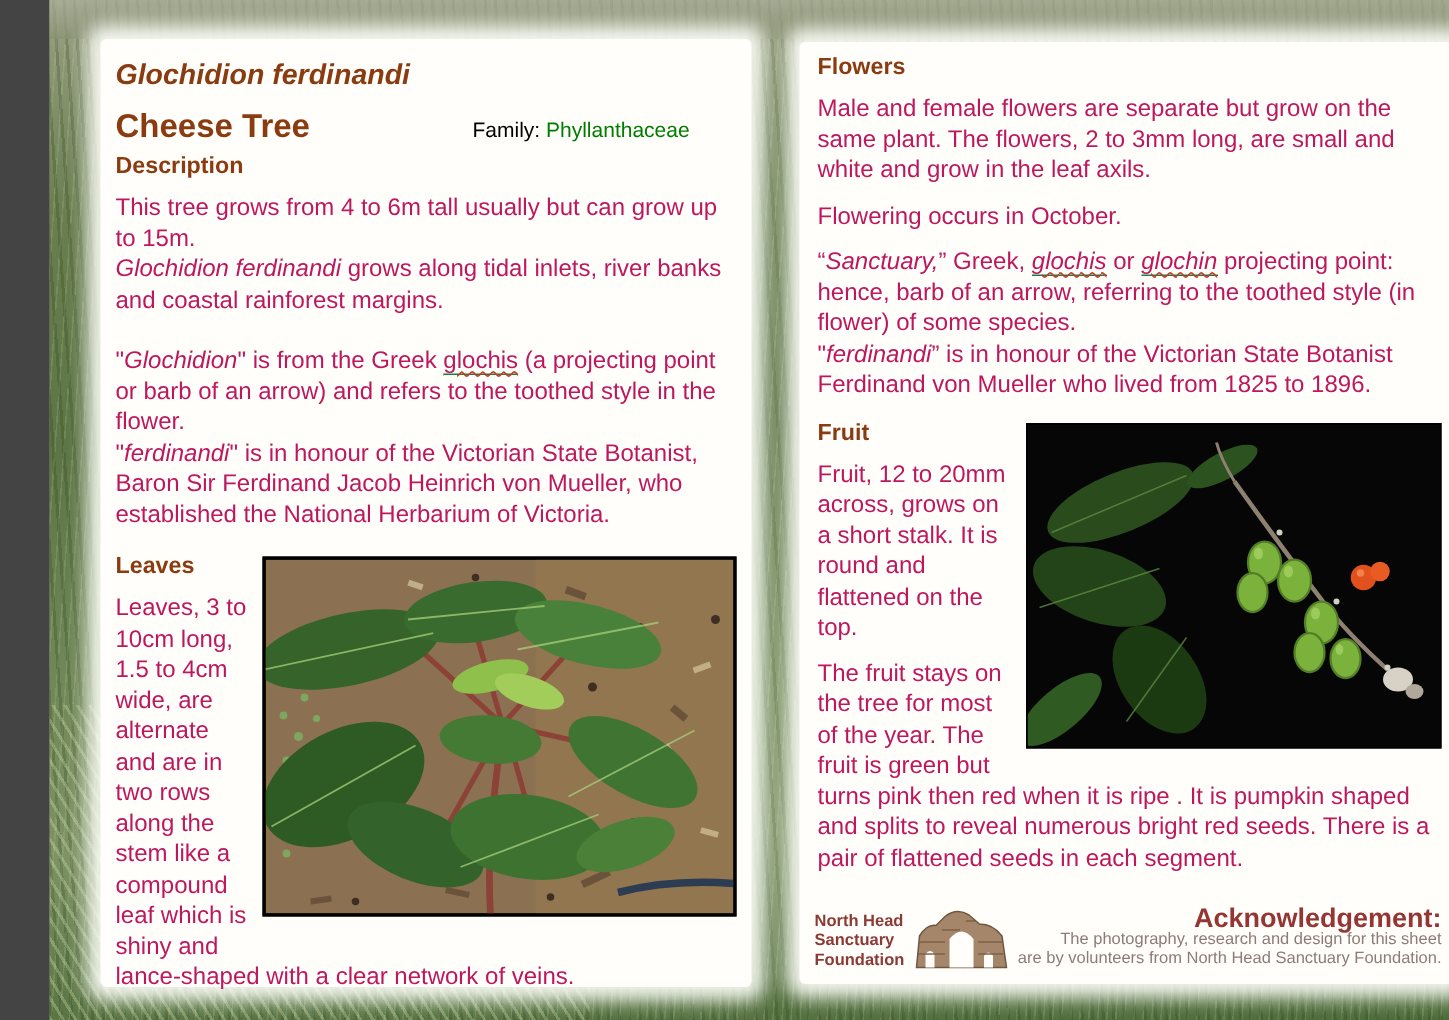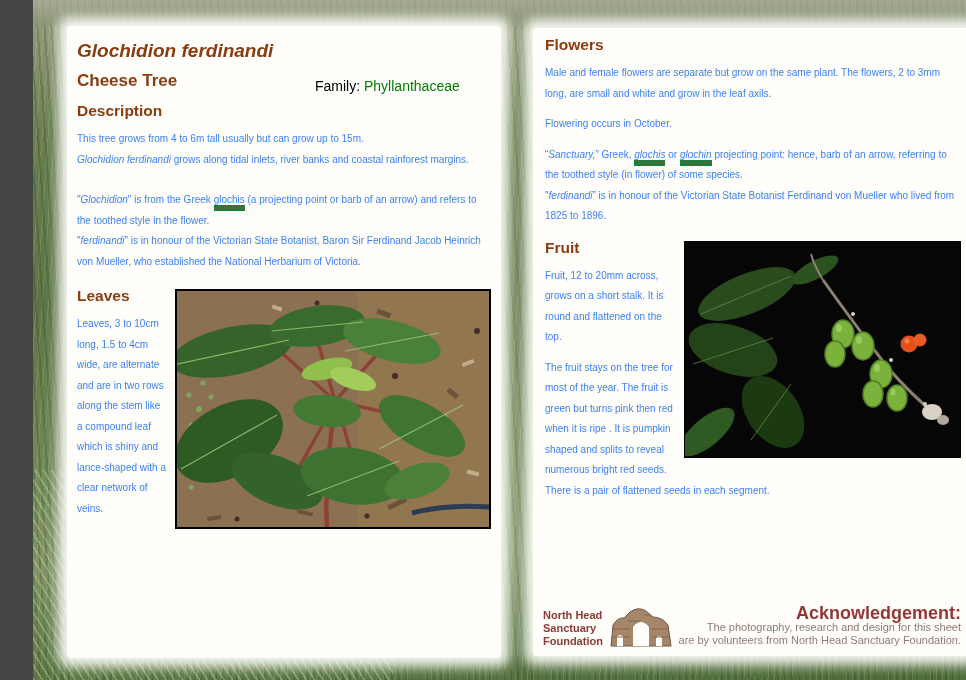--- a/index.html
+++ b/index.html
@@ -21,28 +21,28 @@
   .streaks-top{position:absolute;left:0;top:0;width:100%;height:26px;
     background:linear-gradient(#a9ad97,#8a9274);opacity:.75;}
 
   .panel{position:absolute; background:#fffefb; border-radius:4px;
     box-shadow:0 0 12px 9px rgba(253,255,250,.92); box-sizing:border-box;}
   .panel-left {left:34px; top:26px; width:434px; height:632px; padding:12px 10px 0 10px;}
   .panel-right{left:500px; top:28px; width:440px; height:628px; padding:8px 12px 0 12px;}
 
   .h-species{color:var(--heading,#8a3c10);font-size:19px;font-weight:bold;font-style:italic;margin:2px 0 9px;}
   .row-common{position:relative;margin:0 0 7px;height:24px;}
-  .h-common{color:var(--heading,#8a3c10);font-size:17px;font-weight:bold;display:inline-block;margin:0;}
+  .h-common{color:var(--heading,#8a3c10);font-size:22px;font-weight:bold;display:inline-block;margin:0;}
   .family{position:absolute;left:238px;bottom:1px;font-size:14px;font-weight:normal;color:#000;white-space:nowrap;}
   .family .green{color:var(--family_green,#007d00);}
   .h-section{color:var(--heading,#8a3c10);font-size:15.5px;font-weight:bold;margin:0 0 9px;}
-  p{margin:0;font-size:10px;line-height:20.5px;color:#3b82f6;}
+  p{margin:0;font-size:16px;line-height:20.5px;color:#be185d;}
   .mb1{margin-bottom:20px;} .mb2{margin-bottom:15px;} .mb3{margin-bottom:10px;} .mb4{margin-bottom:12px;}
   .i{font-style:italic;}
-  .sp{border-bottom:6px solid #15803d;text-decoration:underline wavy var(--squiggle,#c33b2a) 1px;text-underline-offset:2px;}
+  .sp{border-bottom:1px solid #15803d;text-decoration:underline wavy var(--squiggle,#c33b2a) 1px;text-underline-offset:2px;}
 
   .leaves-section{margin-top:13px;}
   .photo{border:2px solid #000;overflow:hidden;background:#000;}
   .leaves-photo{float:right;width:312px;height:236px;margin:2px 0 12px 8px;}
   .leaves-photo svg{display:block;}
   .fruit-photo{float:right;width:275px;height:215px;margin:2px 0 22px 10px;border-width:1px;}
   .clear{clear:both;}
 
   .footer{position:absolute;left:10px;right:12px;bottom:5px;display:flex;align-items:flex-start;}
   .logo{display:flex;align-items:center;gap:5px;}

